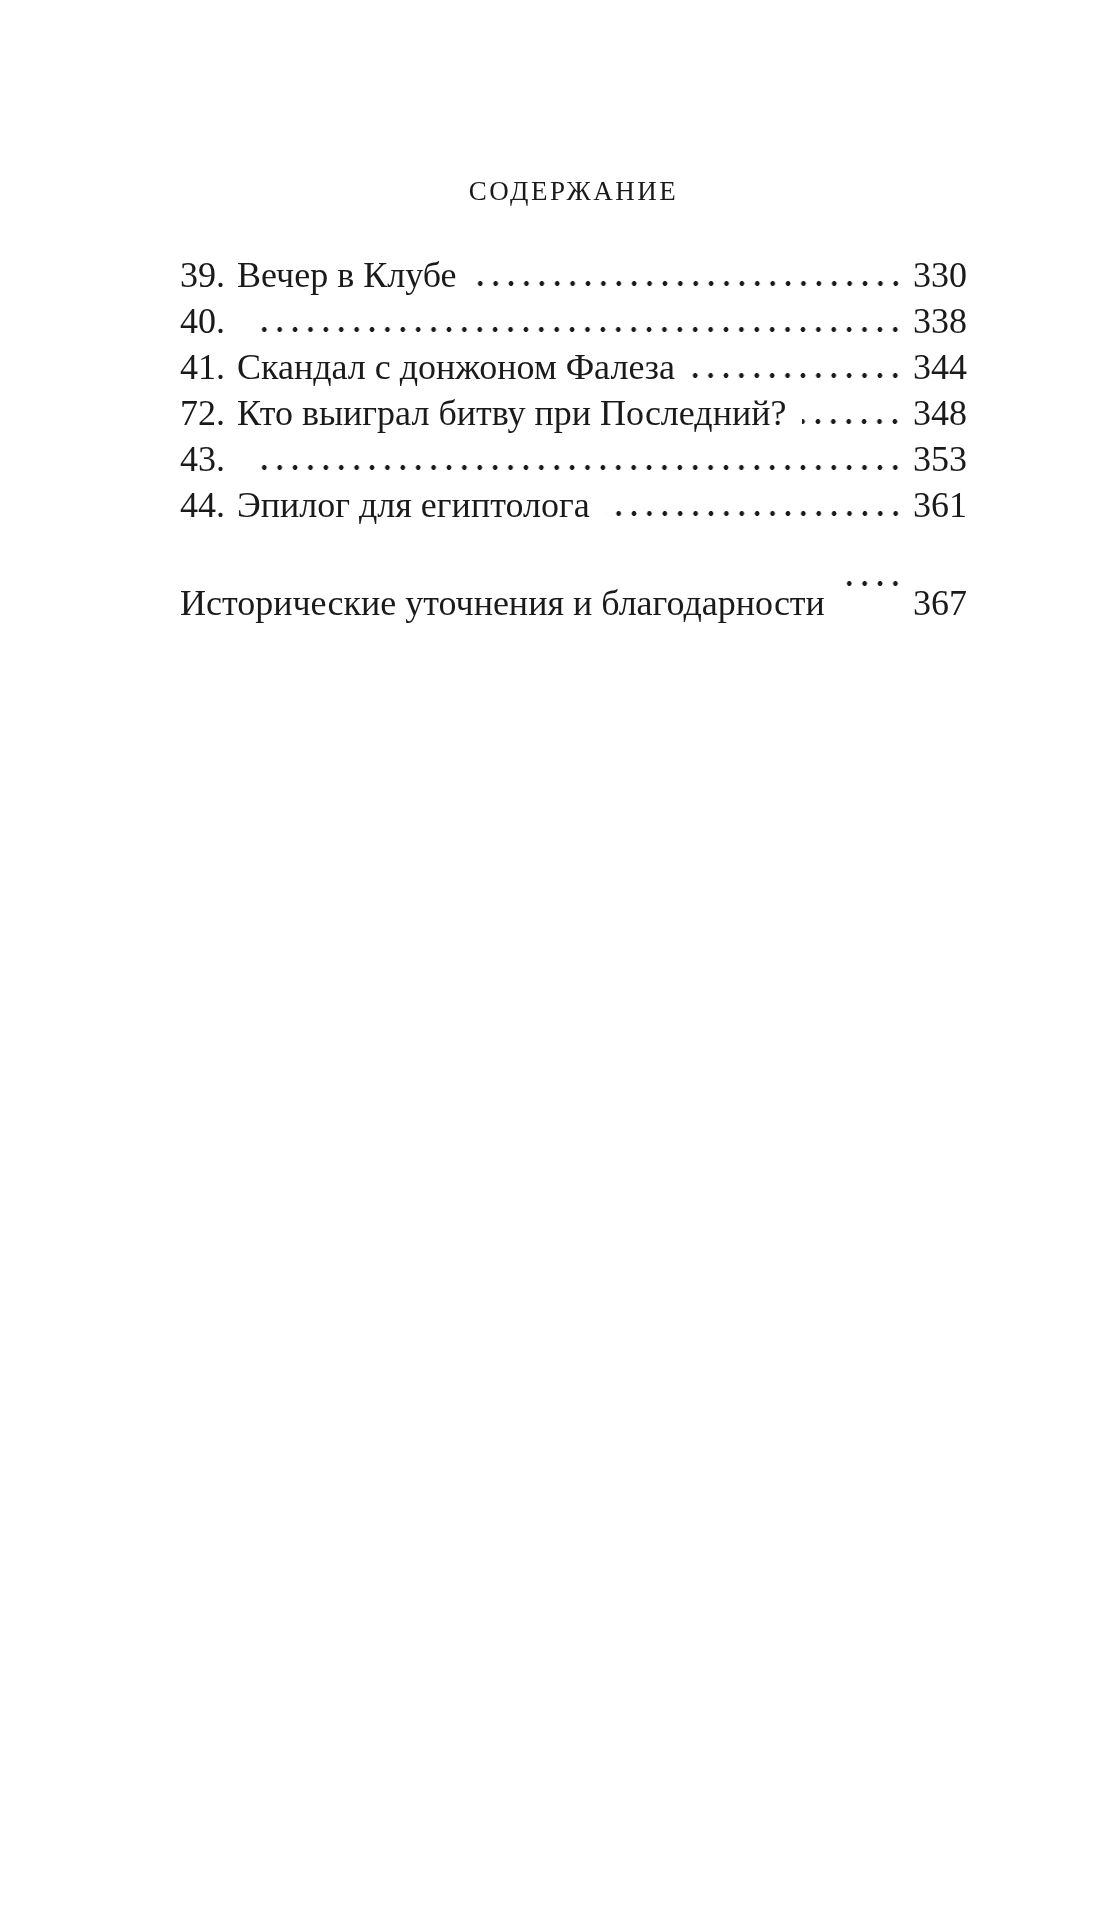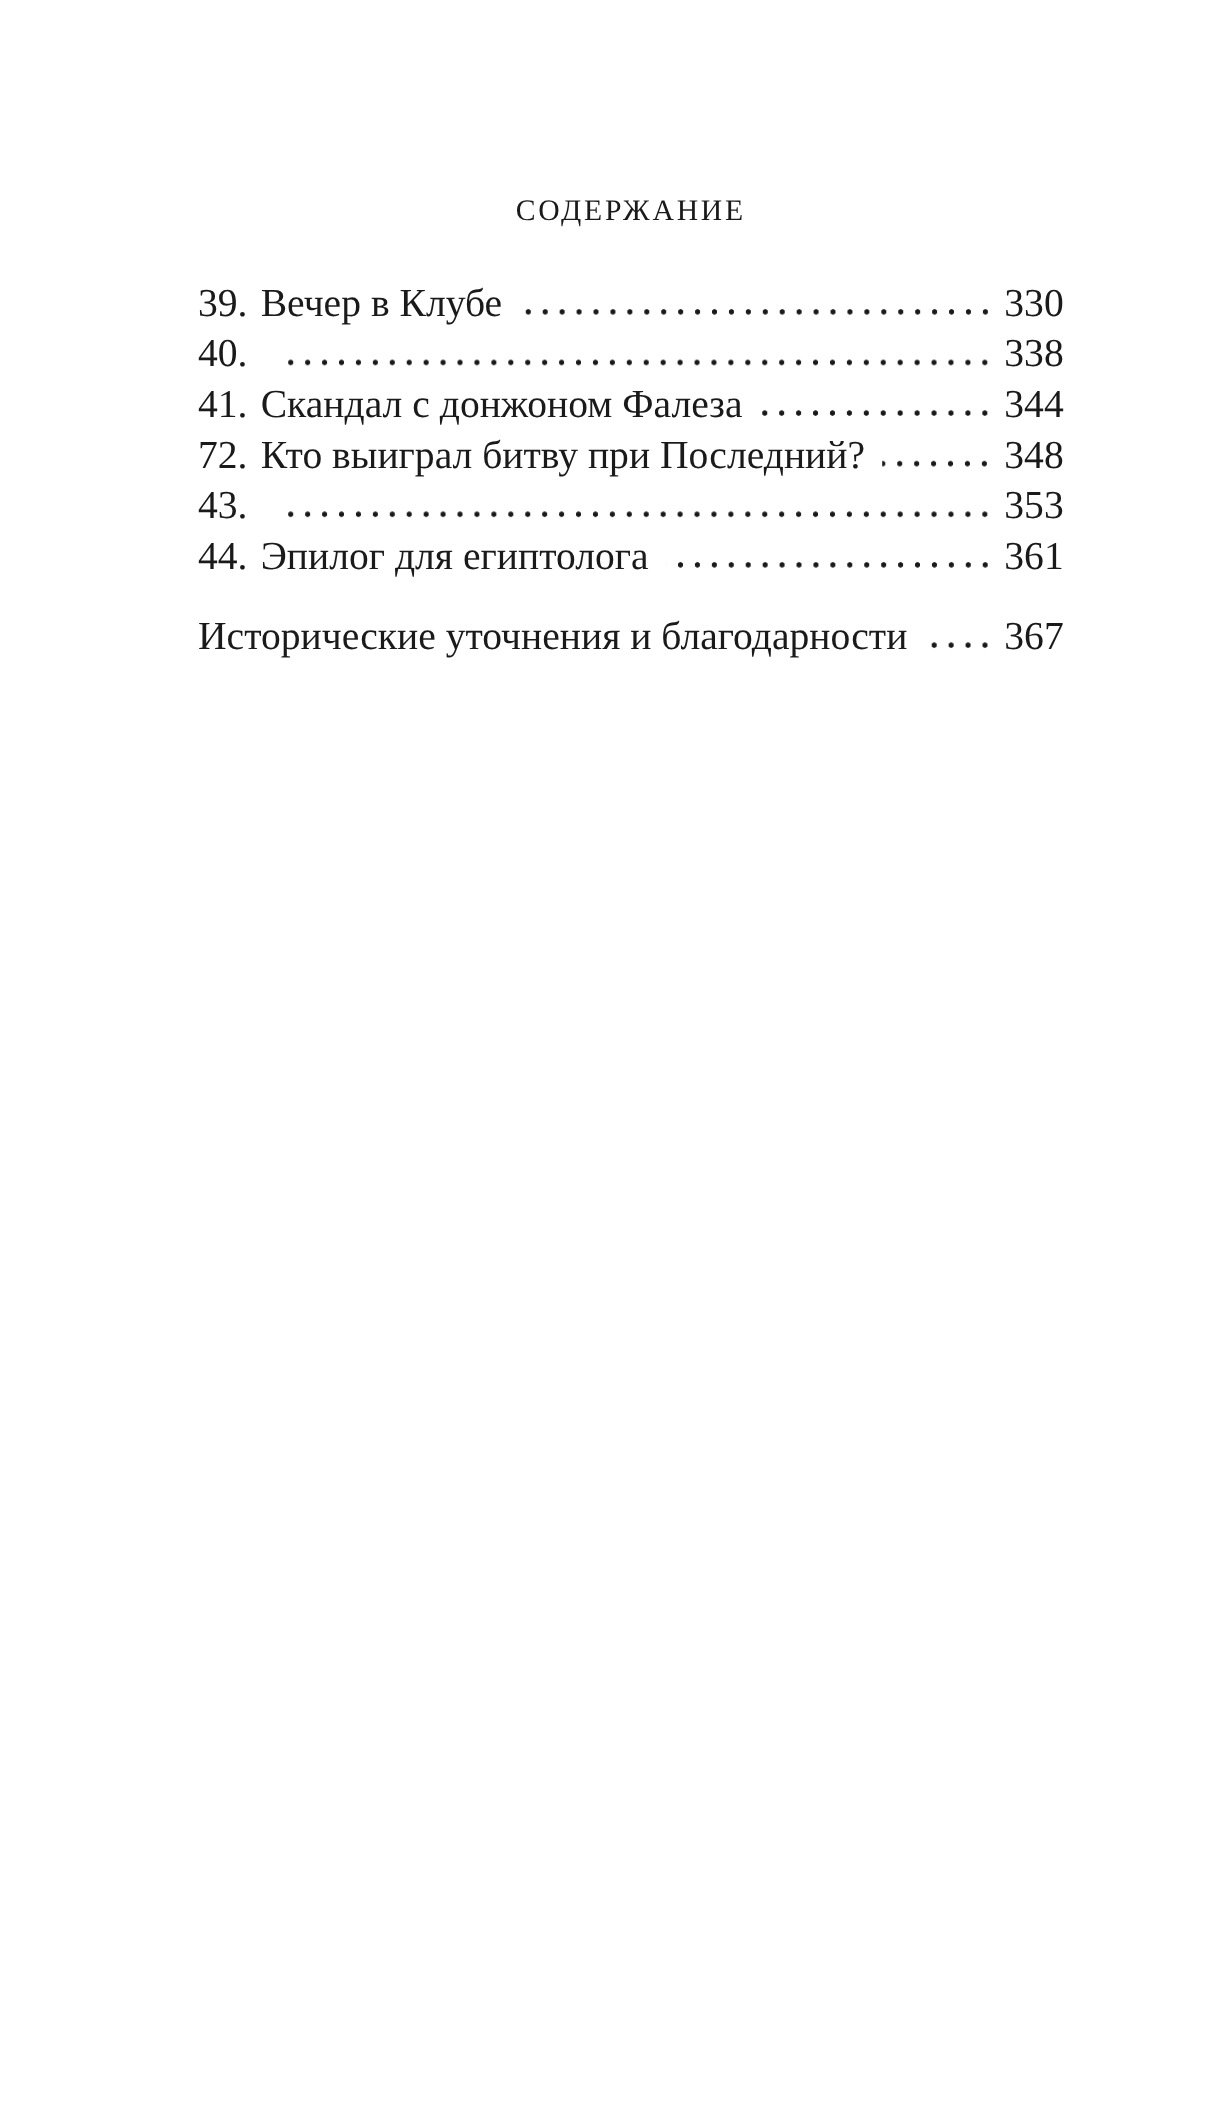--- a/index.html
+++ b/index.html
@@ -33,21 +33,22 @@
     margin-top: 45px;
   }
   .entry {
     display: flex;
     align-items: baseline;
     font-size: 36px;
     line-height: 46px;
     white-space: nowrap;
   }
   .entry.standalone {
-    margin-top: 27px;
+    margin-top: 52px;
+    align-items: center;
   }
   .entry .num {
     margin-right: 12px;
   }
   .leader {
     flex: 1 1 auto;
     min-width: 24px;
     height: 7px;
     margin: 0 10px 0 16px;
     align-self: baseline;

